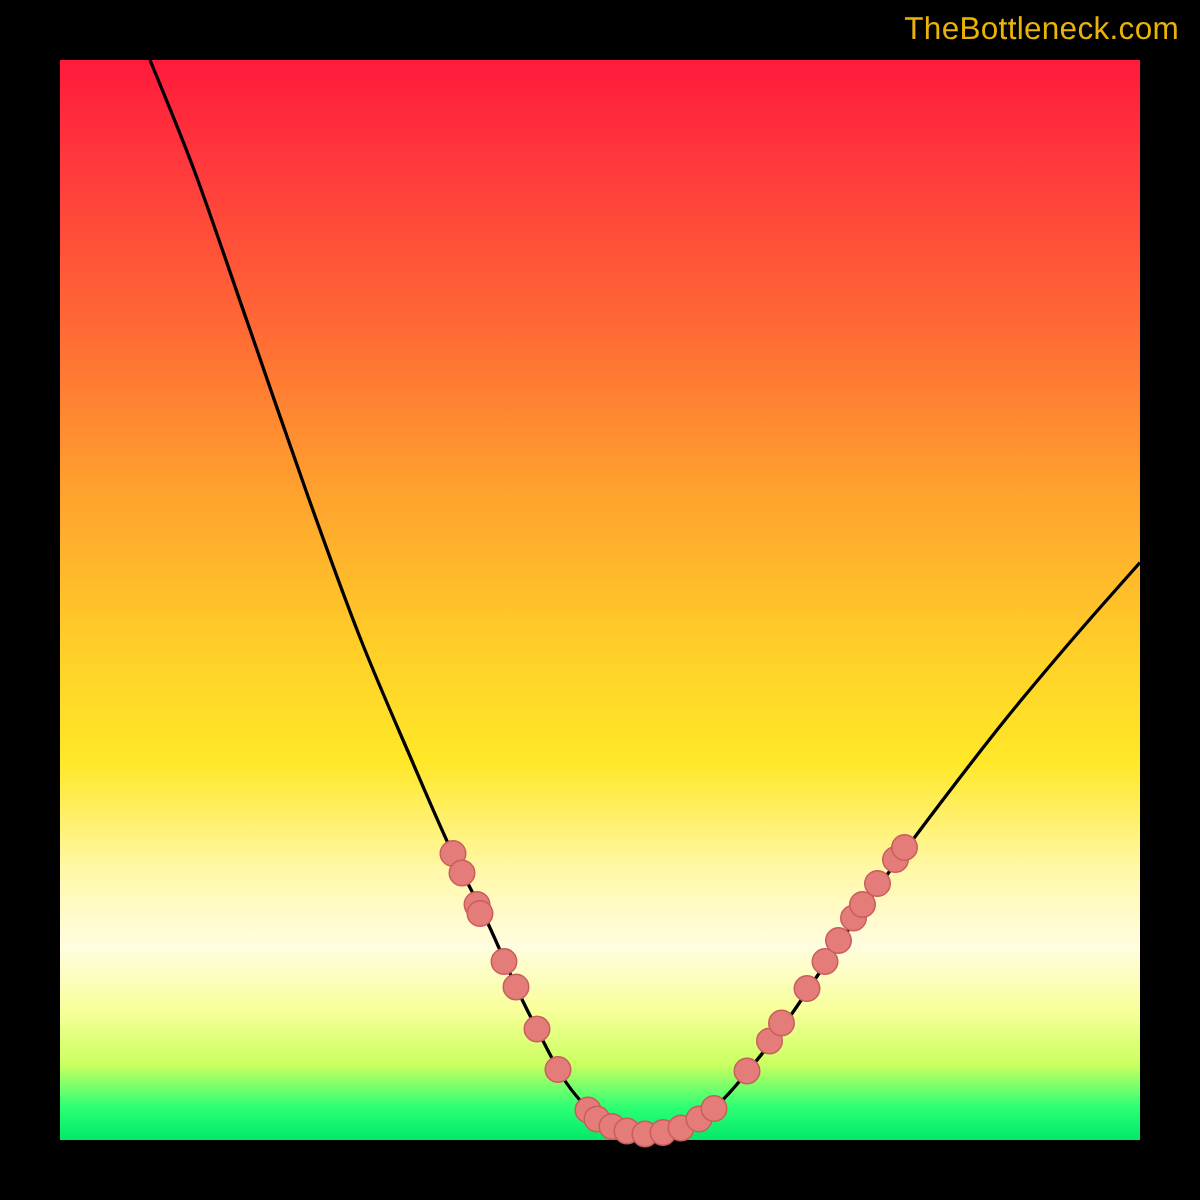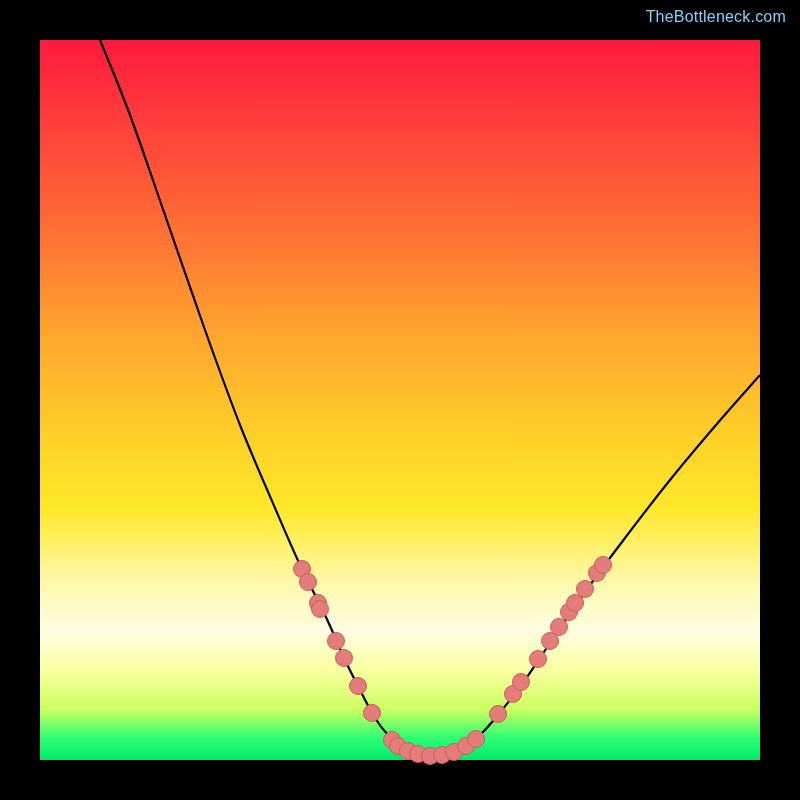--- a/index.html
+++ b/index.html
@@ -20,22 +20,22 @@
       #fffde0 82%,
       #f8ff9a 88%,
       #caff60 93%,
       #2cff74 97%,
       #00e86a 100%
     );
   }
   .attrib {
     position: absolute;
     top: 8px; right: 14px;
-    color: #7dd3fc;
-    font-size: 16px;
+    color: #eab308;
+    font-size: 21px;
     letter-spacing: 0.2px;
   }
   svg.curve {
     position: absolute;
     left: 0; top: 0;
     width: 720px; height: 720px;
     overflow: visible;
   }
   .curve path {
     fill: none;

